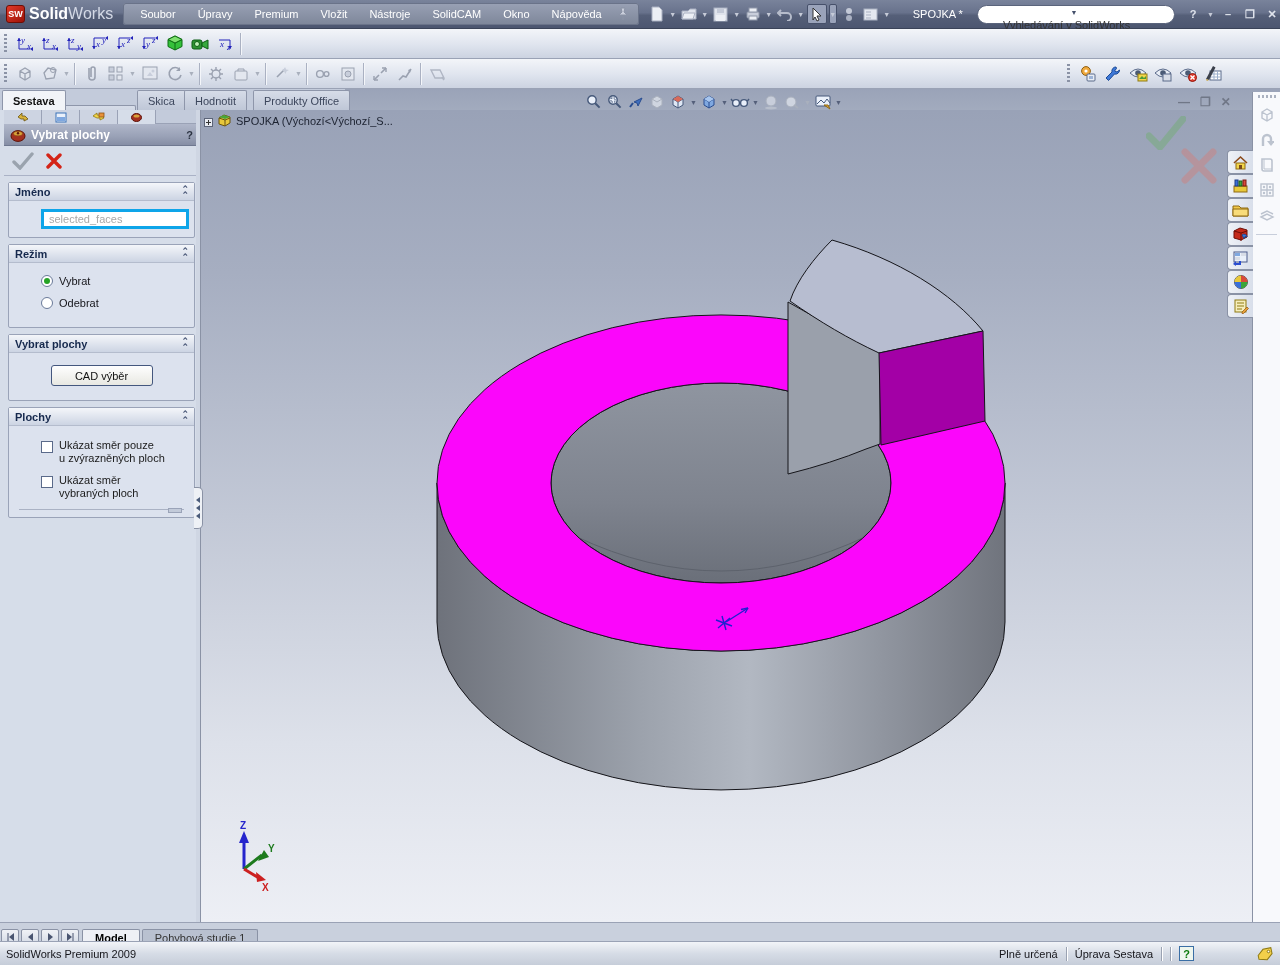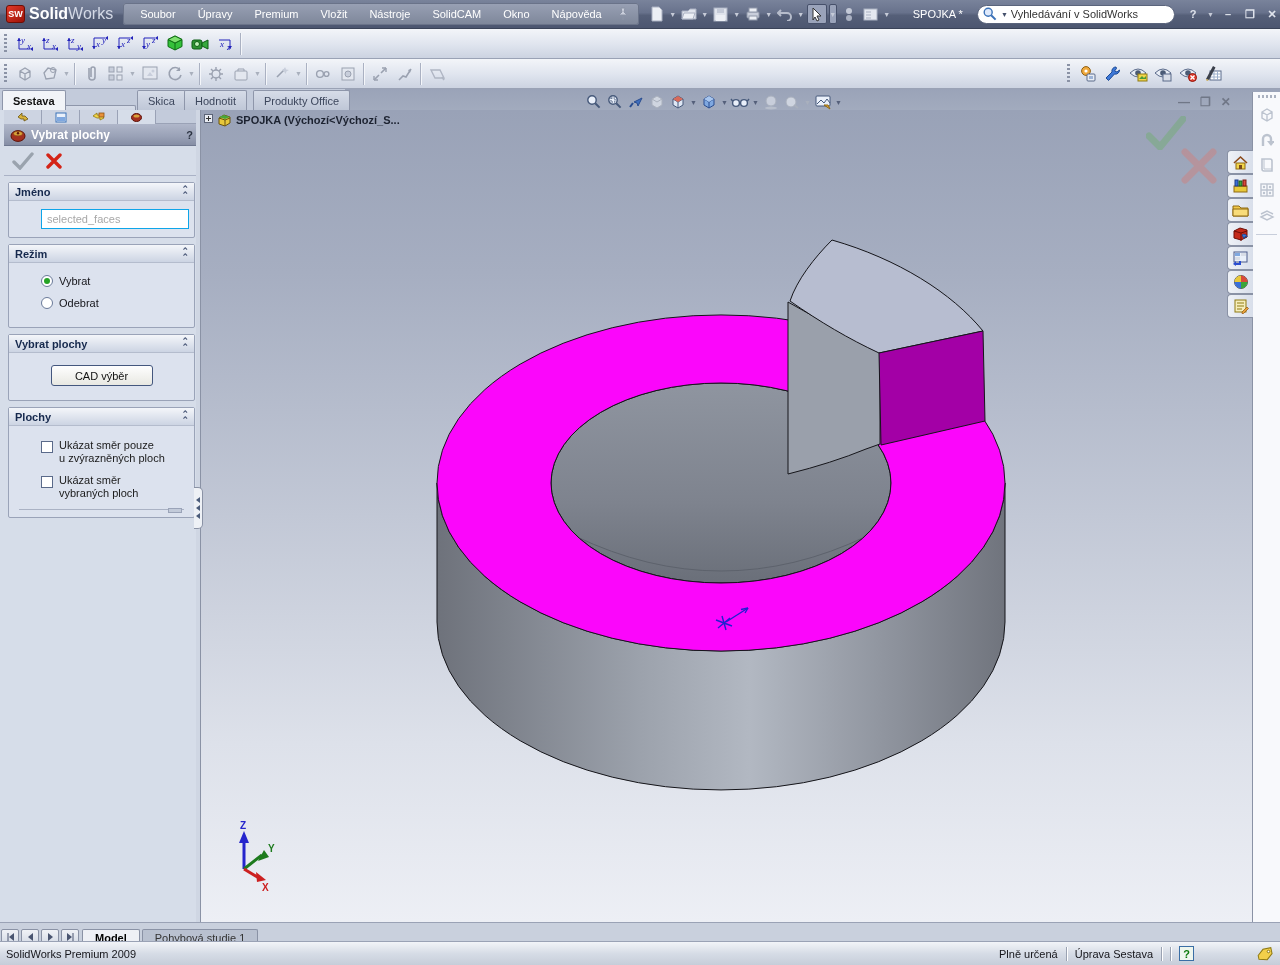--- a/index.html
+++ b/index.html
@@ -18,21 +18,21 @@
   #logo-text .works { color:#d4d9e6; font-weight:normal; }
   #menu-strip { display:flex; align-items:center; height:22px; border-radius:3px; padding:0 6px;
     background:linear-gradient(180deg,#99a1b5 0%,#7d8699 100%); box-shadow:inset 0 0 0 1px #6a7389; }
   .menu-item { color:#ffffff; padding:3px 11px; cursor:default; }
   .tb-mini { display:flex; align-items:center; margin-left:8px; gap:2px; }
   .mini-btn { width:20px; height:20px; display:flex; align-items:center; justify-content:center; }
   .mini-caret { width:8px; height:20px; display:flex; align-items:center; justify-content:center; color:#c6cbd8; font-size:7px; }
   .pressed { background:#9aa3ba; border:1px solid #46506a; border-radius:2px; }
   #doc-title { color:#ffffff; margin-left:22px; margin-right:14px; white-space:nowrap; }
   #search-box { display:flex; align-items:center; background:#ffffff; border:1px solid #5a647c; border-radius:10px;
-    height:19px; width:203px; padding:0 8px 0 4px; gap:3px; }
+    height:19px; width:203px; padding:0 8px 0 4px; gap:3px;flex-direction:column; }
   #search-input { border:none; outline:none; flex:1; font-size:11px; color:#222; font-family:"Liberation Sans",sans-serif; background:transparent; }
   .titlebar-right { display:flex; align-items:center; margin-left:10px; gap:6px; }
   .win-glyph { color:#dfe3ec; font-weight:bold; width:16px; text-align:center; cursor:default; }
 
   
   .toolbar-row { position:absolute; left:0; width:1280px; background:linear-gradient(180deg,#f3f5f9 0%,#dfe4ee 55%,#ccd3e1 100%); border-bottom:1px solid #9aa2b5; display:flex; align-items:center; }
   #toolbar-views { top:29px; height:30px; }
   #toolbar-assembly { top:59px; height:30px; }
   .grip { width:3px; height:20px; margin:0 5px 0 4px;
     background:repeating-linear-gradient(180deg,#8a92a5 0 2px, transparent 2px 4px); }
@@ -66,21 +66,21 @@
   #pm-header .pm-title { color:#ffffff; font-weight:bold; font-size:12px; flex:1; }
   #pm-header .pm-help { color:#2b3342; font-weight:bold; cursor:default; }
   #pm-okrow { height:30px; display:flex; align-items:center; gap:12px; padding-left:8px; border-bottom:1px solid #aab2c6; }
 
   .pm-group { margin:6px 4px 0 4px; border:1px solid #9aa3b8; border-radius:2px; background:#dce2ee; }
   .pm-group-hd { height:18px; display:flex; align-items:center; padding:0 6px;
     background:linear-gradient(180deg,#f4f6fa,#ccd4e3); border-bottom:1px solid #b4bccd;
     font-weight:bold; color:#16294d; }
   .pm-group-hd .chev { margin-left:auto; color:#4a5878; font-size:9px; letter-spacing:-1px; line-height:6px; text-align:center; }
   .pm-group-bd { padding:8px 6px; }
-  #name-input { width:148px; height:20px; margin-left:26px; border:1px solid #0ea5e9; background:#fff;
+  #name-input { width:148px; height:20px; margin-left:26px; border:3px solid #0ea5e9; background:#fff;
     color:#a8a8a8; padding:2px 5px; font-size:11px; font-family:"Liberation Sans",sans-serif; }
   .radio-row { display:flex; align-items:center; gap:6px; margin:4px 0 10px 26px; }
   .radio { width:12px; height:12px; border-radius:50%; border:1px solid #6a7a99; background:#fff; position:relative; }
   .radio.checked::after { content:""; position:absolute; left:2px; top:2px; width:6px; height:6px; border-radius:50%; background:#25a325; }
   #cad-btn { display:block; margin:4px auto 6px auto; width:102px; height:21px;
     background:linear-gradient(180deg,#fefefe,#e8e8e2); border:1px solid #44577e; border-radius:3px;
     font-size:11px; font-family:"Liberation Sans",sans-serif; color:#111; }
   .cb-row { display:flex; align-items:flex-start; gap:6px; margin:5px 0 9px 26px; }
   .checkbox { width:12px; height:12px; border:1px solid #5a6a8a; background:#fff; margin-top:2px; flex:none; }
   .cb-label { line-height:13px; color:#1a1a1a; }
@@ -89,21 +89,21 @@
 
   #splitter { position:absolute; left:196px; top:110px; width:5px; height:812px; background:#cfd6e3; border-right:1px solid #8a92a5; }
   #split-handle { position:absolute; left:194px; top:487px; width:9px; height:42px; background:#eef1f6;
     border:1px solid #8a92a5; border-left:none; border-radius:0 5px 5px 0; z-index:4;
     display:flex; flex-direction:column; align-items:center; justify-content:center; gap:2px; }
   #split-handle i { width:0; height:0; border-top:3px solid transparent; border-bottom:3px solid transparent; border-right:4px solid #4a5b7a; }
 
   #viewport { position:absolute; left:201px; top:110px; width:1051px; height:812px;
     background:linear-gradient(180deg,#99a2b7 0%,#a6aec1 20%,#c2c8d6 50%,#dde1ea 78%,#edeff5 100%); overflow:hidden; }
 
-  #tree-item { position:absolute; left:3px; top:4px; display:flex; align-items:flex-start; gap:4px;font-weight:bold; }
+  #tree-item { position:absolute; left:3px; top:4px; display:flex; align-items:flex-end; gap:4px; }
   #tree-expand { width:9px; height:9px; border:1px solid #5c6478; background:#e8ebf2; position:relative; }
   #tree-expand::before, #tree-expand::after { content:""; position:absolute; background:#333; }
   #tree-expand::before { left:1px; top:3px; width:5px; height:1px; }
   #tree-expand::after { left:3px; top:1px; width:1px; height:5px; }
   #tree-label { color:#1c2230; }
 
   #big-check { position:absolute; left:945px; top:6px; opacity:.45; }
   #big-x { position:absolute; left:980px; top:38px; opacity:.4; }
 
   

